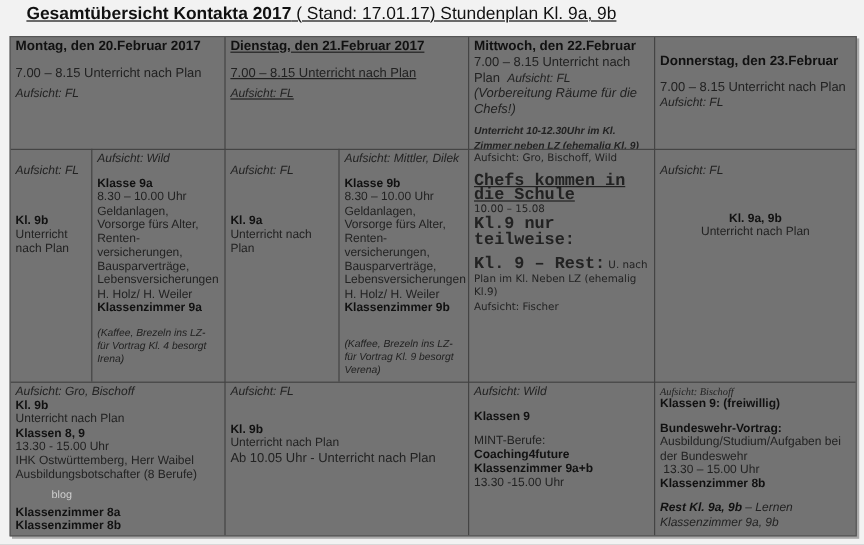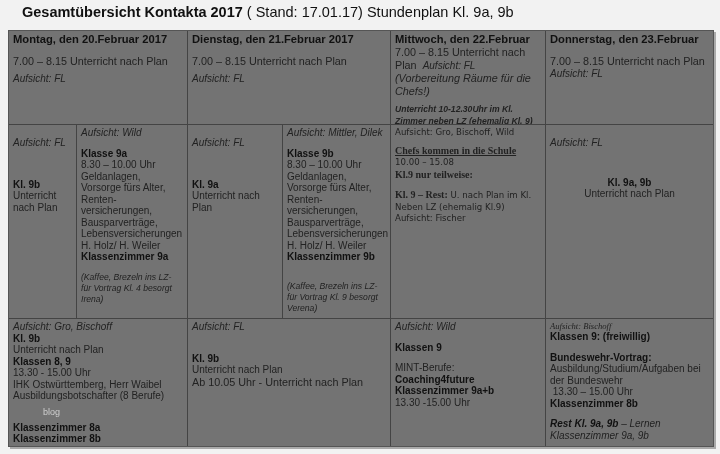--- a/index.html
+++ b/index.html
@@ -6,41 +6,41 @@
   body {
     width:720px; height:454px; overflow:hidden;
     background:#f2f2f2;
     font-family:"Liberation Sans", sans-serif;
     color:#222;
     position:relative;
   }
   .title {
     position:absolute; left:22px; top:4px;
     font-size:14.5px; white-space:nowrap;
-    text-decoration-thickness:1px;
+    text-decoration:underline; text-decoration-thickness:1px;
     color:#111;
   }
   .title b { font-weight:bold; }
   .outer {
     position:absolute; left:8px; top:30px; width:704px; height:415px;
     border:1px solid #555; box-shadow: 2px 2px 0 #aaa;
     background:#737373;
   }
   .cell { position:absolute; box-sizing:border-box; padding:2px 4px; font-size:10px; line-height:11.5px; overflow:hidden; }
   .vline { position:absolute; width:1px; background:#444; }
   .hline { position:absolute; height:1px; background:#444; }
   .hdr { font-weight:bold; font-size:11.2px; line-height:13px; color:#111; }
   .t11 { font-size:10.8px; line-height:13px; }
   .it { font-style:italic; }
   .b { font-weight:bold; color:#111; }
   .u { text-decoration:underline; }
   .small-it { font-style:italic; font-size:8.6px; line-height:11px; }
   .bi-small { font-style:italic; font-weight:bold; font-size:8.6px; line-height:12px; }
   .cal { font-family:"DejaVu Sans", sans-serif; font-size:8.6px; line-height:11.5px; }
-  .cal-b { font-family:Liberation Serif, serif; font-weight:bold; font-size:10px; line-height:12.5px; }
+  .cal-b { font-family:Liberation Mono, monospace; font-weight:bold; font-size:14px; line-height:12.5px; }
   .gap { height:9px; }
   .gap-s { height:5px; }
   .center { text-align:center; }
   .faded { color:#cfcfcf; font-size:9px; padding-left:30px; }
 </style>
 </head>
 <body>
 
 <div class="title">
   <b>Gesamtübersicht Kontakta 2017</b><span> ( Stand: 17.01.17) Stundenplan Kl. 9a, 9b</span>
@@ -56,36 +56,36 @@
   <div class="vline" style="left:67px; top:93px; height:194px;"></div>
   <div class="vline" style="left:273px; top:93px; height:194px;"></div>
 
   <div class="cell" style="left:0; top:0; width:178px; height:93px;">
     <div class="hdr">Montag, den 20.Februar 2017</div>
     <div class="gap"></div>
     <div class="t11">7.00 – 8.15 Unterricht nach Plan</div>
     <div class="gap-s"></div>
     <div class="it">Aufsicht: FL</div>
   </div>
-  <div class="cell" style="left:179px; top:0; width:202px; height:93px;">
+  <div class="cell" style="left:179px; top:0; width:202px; height:93px;text-decoration:underline;">
     <div class="hdr">Dienstag, den 21.Februar 2017</div>
     <div class="gap"></div>
     <div class="t11">7.00 – 8.15 Unterricht nach Plan</div>
     <div class="gap-s"></div>
     <div class="it">Aufsicht: FL</div>
   </div>
   <div class="cell" style="left:382px; top:0; width:154px; height:93px;">
     <div class="hdr">Mittwoch, den 22.Februar</div>
     <div class="t11">7.00 – 8.15 Unterricht nach</div>
     <div class="t11"><span>Plan</span>&nbsp; <span class="it" style="font-size:10px;">Aufsicht: FL</span></div>
     <div class="t11 it">(Vorbereitung Räume für die Chefs!)</div>
     <div style="height:5px;"></div>
     <div class="bi-small">Unterricht 10-12.30Uhr  im Kl. Zimmer neben LZ (ehemalig Kl. 9)</div>
   </div>
-  <div class="cell" style="left:537px; top:0; width:167px; height:93px;">
+  <div class="cell" style="left:537px; top:12px; width:167px; height:93px;">
     <div class="hdr">Donnerstag, den 23.Februar</div>
     <div class="gap"></div>
     <div class="t11">7.00 – 8.15 Unterricht nach Plan</div>
     <div class="it">Aufsicht: FL</div>
   </div>
 
   <div class="cell" style="left:0; top:94px; width:67px; height:193px; padding-top:12px;">
     <div class="it">Aufsicht: FL</div>
     <div style="height:30px;"></div>
     <div class="b">Kl. 9b</div>

